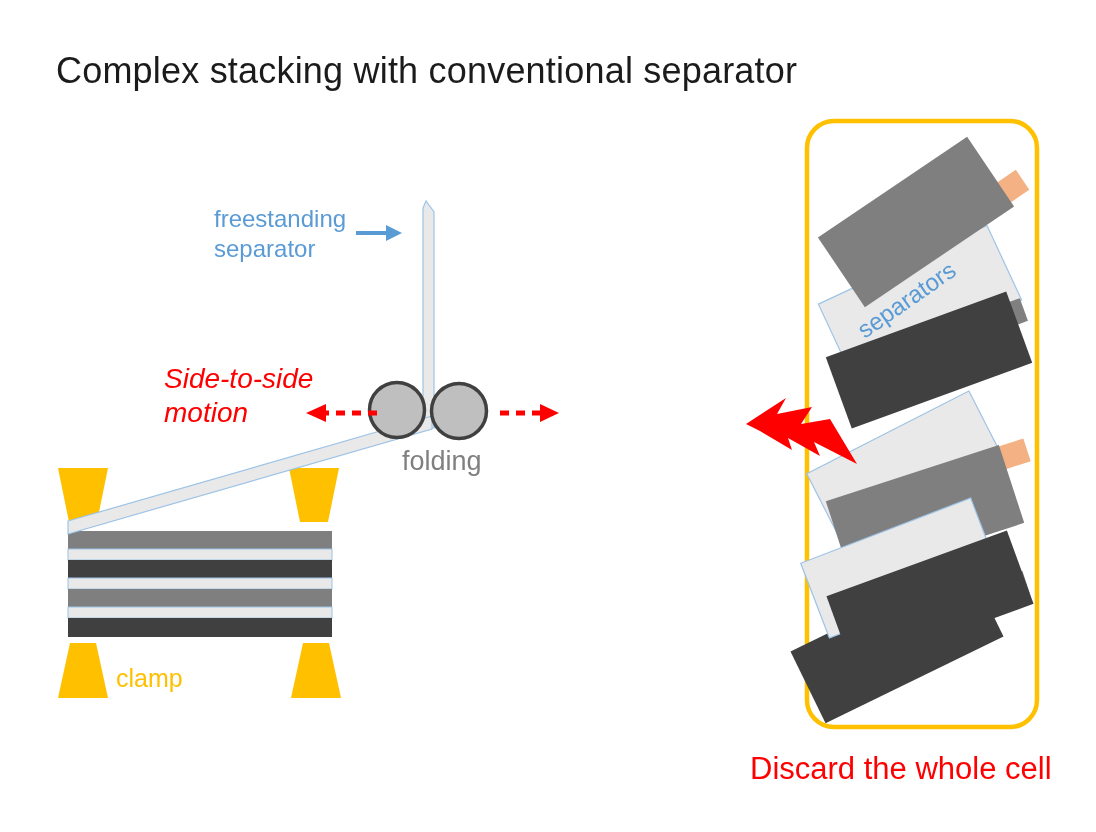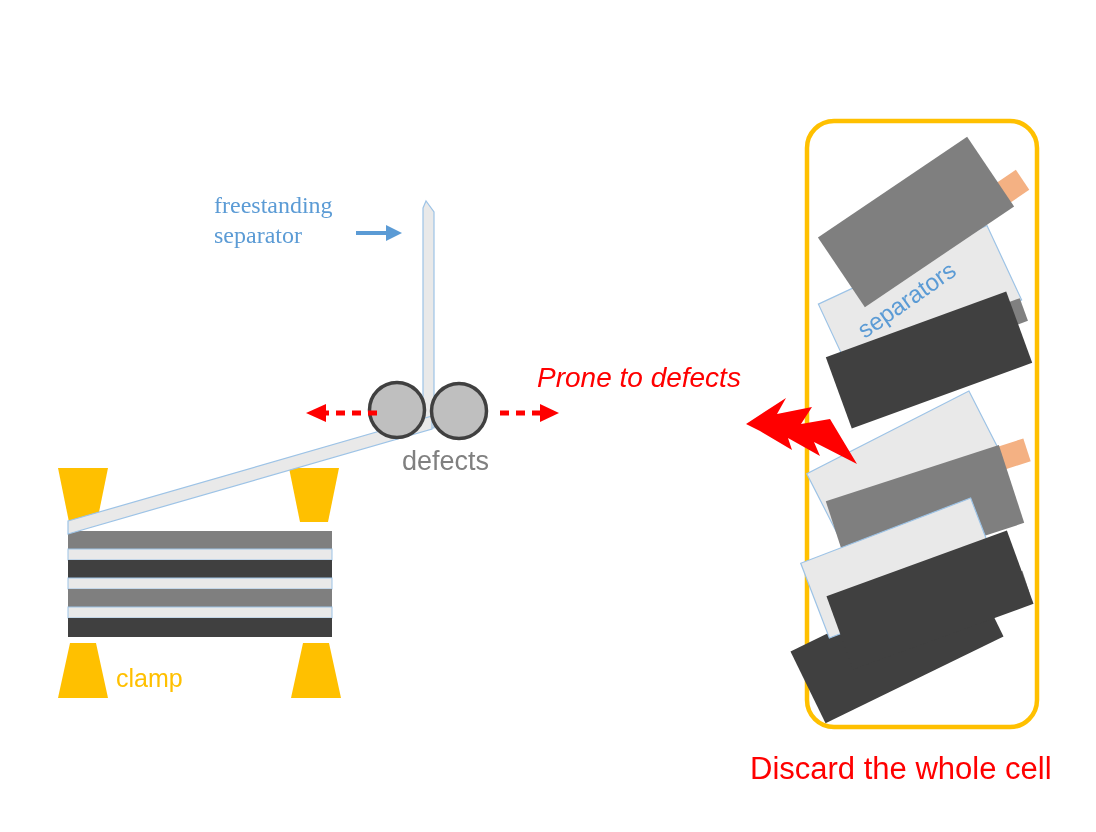--- a/index.html
+++ b/index.html
@@ -25,22 +25,22 @@
     overflow: hidden;
   }
   .gfx { position: absolute; left: 0; top: 0; }
   .label { position: absolute; white-space: normal; }
   .page-title {
     left: 56px; top: 50px;
     font-size: 36px; font-weight: 500;
     color: var(--title-color); letter-spacing: 0.2px;
   }
   .lbl-freestanding {
-    left: 214px; top: 190px; width: 182px;
-    font-size: 24px; line-height: 1.25; color: var(--blue); font-family: Liberation Serif, serif;
+    left: 214px; top: 204px; width: 182px;
+    font-size: 24px; line-height: 1.25; color: var(--blue);
   }
   .lbl-side-to-side {
     left: 164px; top: 362px; width: 192px;
     font-size: 28px; line-height: 1.2; font-style: italic; color: var(--red);
   }
   .lbl-rollers {
     left: 402px; top: 446px;
     font-size: 27px; color: var(--label-gray);
   }
   .lbl-prone {
@@ -157,27 +157,28 @@
         <rect x="-19" y="-12" width="38" height="24" style="fill:var(--label-gray)"></rect>
       </g>
       <g transform="translate(930,600) rotate(-20)">
         <rect x="-96" y="-39" width="192" height="78" style="fill:var(--gray-dark)"></rect>
       </g>
     </g>
 
     <polygon points="746,424 786,398 777,414 812,407 801,424 830,419 857,464 814,442 820,456 788,438 792,450 760,431" style="fill:var(--red)"></polygon>
   </svg>
 
+  <div class="label page-title">Complex stacking with conventional separator</div>
 
   <div class="label lbl-freestanding">freestanding separator</div>
 
+  <div class="label lbl-side-to-side">Side-to-side motion</div>
 
-  <div class="label lbl-rollers">defects</div>
+  <div class="label lbl-rollers">folding</div>
 
-  <div class="label lbl-prone">Prone to defects</div>
 
 
   <div class="label lbl-clamp">clamp</div>
 
   <div class="label lbl-separators">separators</div>
 
   <div class="label lbl-discard">Discard the whole cell</div>
 
 </div>
 

